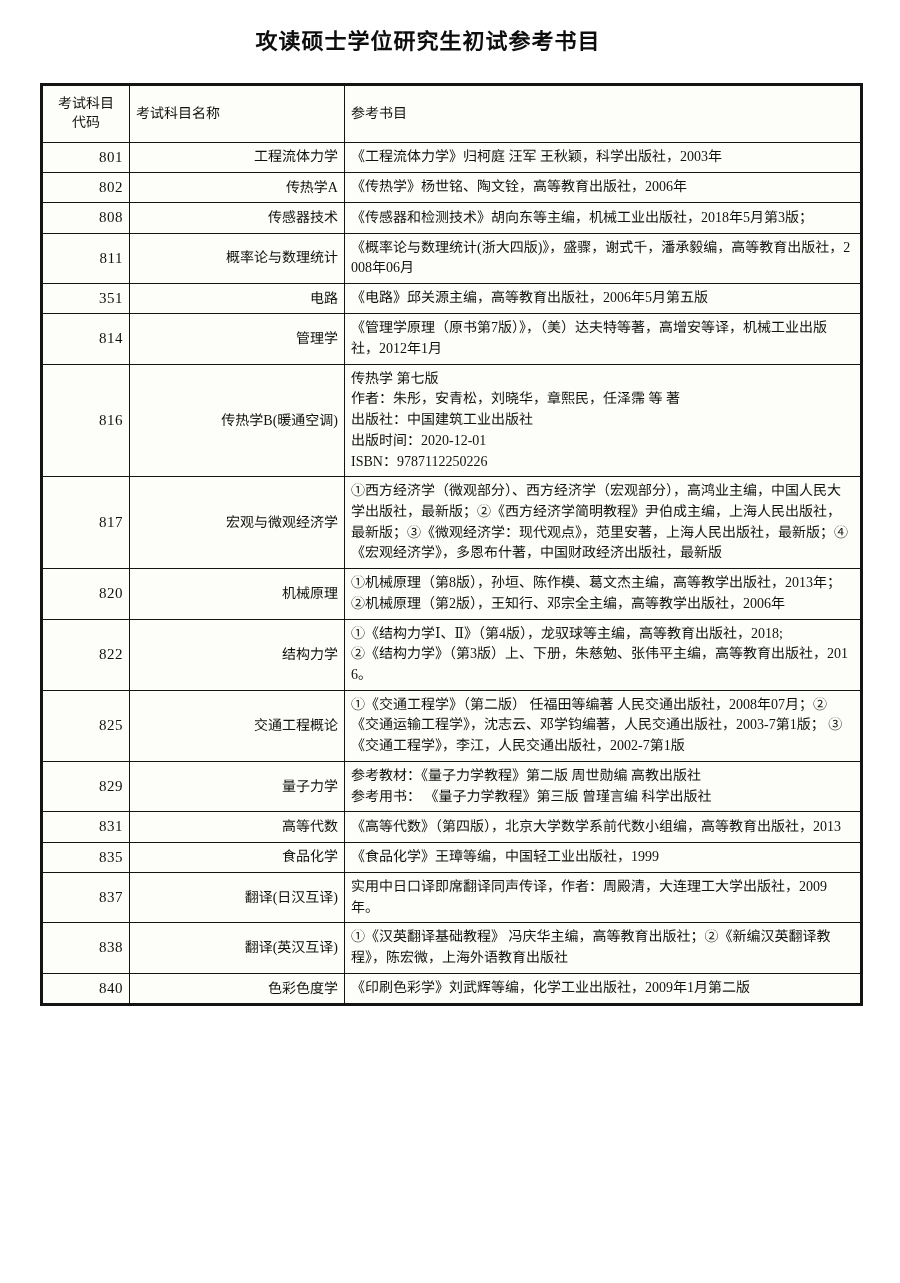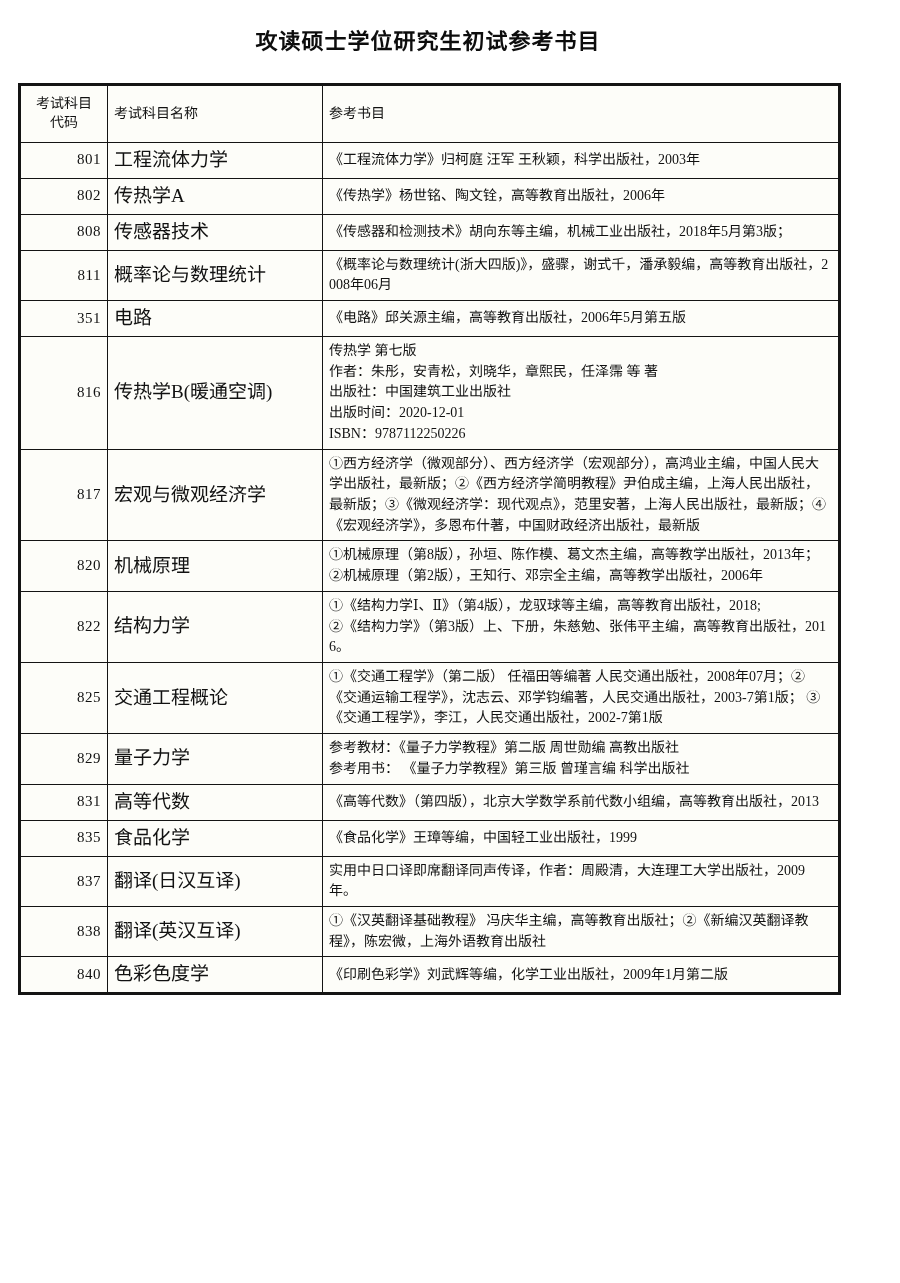--- a/index.html
+++ b/index.html
@@ -33,20 +33,21 @@
     padding-top: 14px;
     padding-bottom: 13px;
     font-family: "Liberation Serif", "DejaVu Serif", serif;
     line-height: 1.2;
   }
 
   
   .table-wrap {
     margin: 12px auto;
     width: 820px;
+    padding-left: 40px;
   }
 
   table.booklist {
     width: 820px;
     border-collapse: collapse;
     table-layout: fixed;
     background: #fdfdf9;
     border: 3px solid #141414;
     font-size: 13.4px;
     line-height: 1.42;
@@ -88,22 +89,22 @@
   }
 
   
   td.code {
     text-align: right;
     font-size: 15px;
     letter-spacing: 0.5px;
     font-family: "Liberation Serif", "DejaVu Serif", serif;
   }
   td.name {
-    text-align: left;
-    font-size: 19px;
+    text-align: right;
+    font-size: 14px;
     padding-left: 4px;
     padding-right: 4px;
   }
   td.books {
     text-align: left;
     vertical-align: top;
     padding-left: 8px;
     padding-right: 5px;
     padding-top: 5px;
     padding-bottom: 5px;
@@ -169,20 +170,27 @@
             </td>
           </tr>
           <tr>
             <td class="code">351</td>
             <td class="name">电路</td>
             <td class="books">
               <span class="ln">《电路》邱关源主编，高等教育出版社，2006年5月第五版</span>
             </td>
           </tr>
           <tr>
+            <td class="code">814</td>
+            <td class="name">管理学</td>
+            <td class="books">
+              <span class="ln">《管理学原理（原书第7版）》，（美）达夫特等著，高增安等译，机械工业出版社，2012年1月</span>
+            </td>
+          </tr>
+          <tr>
             <td class="code">816</td>
             <td class="name">传热学B(暖通空调)</td>
             <td class="books">
               <span class="ln">传热学  第七版</span>
               <span class="ln">作者：朱彤，安青松，刘晓华，章熙民，任泽霈 等 著</span>
               <span class="ln">出版社：中国建筑工业出版社</span>
               <span class="ln">出版时间：2020-12-01</span>
               <span class="ln">ISBN：9787112250226</span>
             </td>
           </tr>

